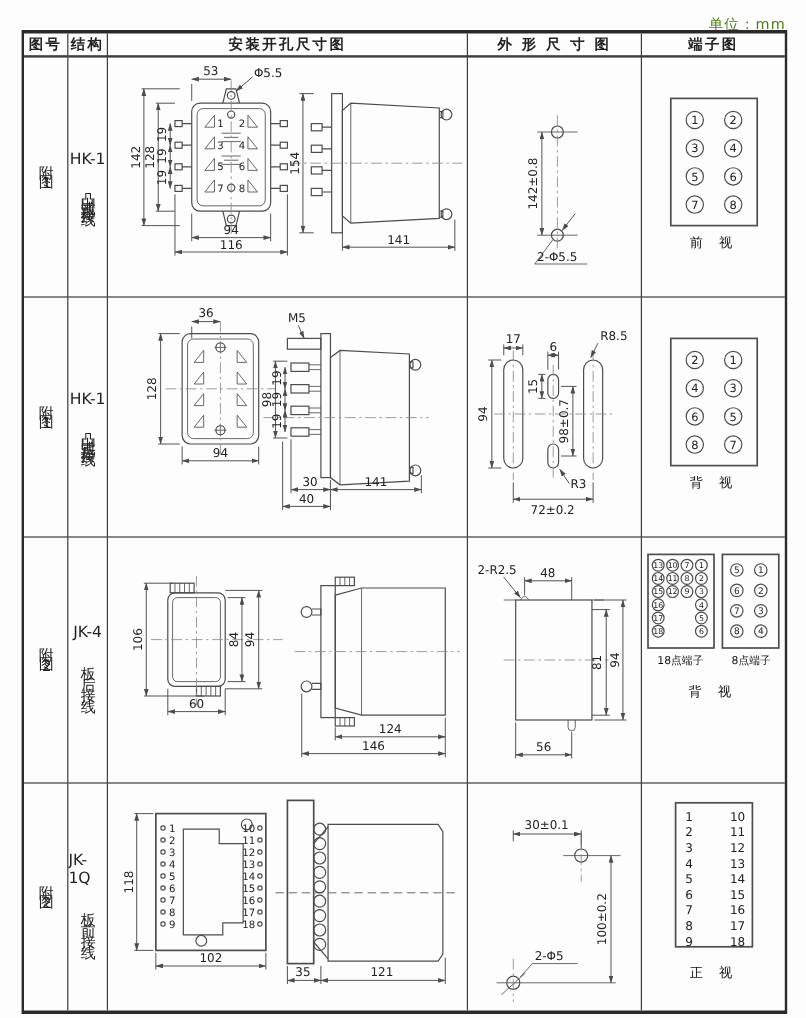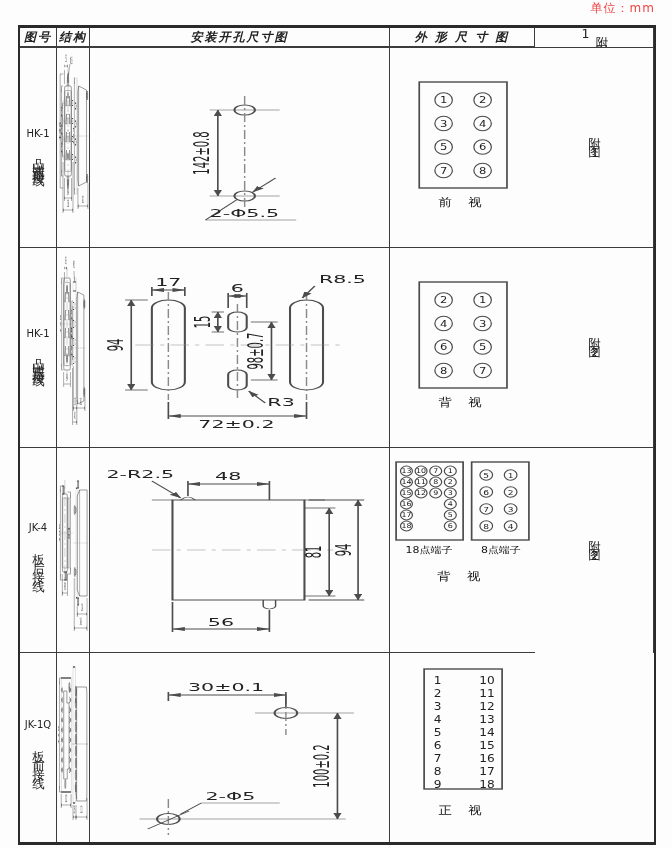--- a/index.html
+++ b/index.html
@@ -1,32 +1,32 @@
 <!DOCTYPE html>
 <html><head>
 <meta charset="utf-8">
 <style>
   * { margin:0; padding:0; box-sizing:border-box; }
   html,body { width:672px; height:848px; background:#fdfdfd;
     font-family:"DejaVu Sans","Liberation Sans",sans-serif; color:#222; }
   .page { position:relative; width:672px; height:848px; background:#fdfdfd; }
-  .unit { position:absolute; top:0; right:17px; font-size:12px; color:#ef4444; letter-spacing:1px; }
+  .unit { position:absolute; top:12px; right:17px; font-size:12px; color:#4d7c0f; letter-spacing:1px; }
   .tbl { position:absolute; left:18px; top:25px; width:638px; height:820px;
     border:2px solid #2a2a2a; border-top-width:3px; border-bottom-width:3px;
     display:grid; grid-template-columns:37px 33px 300px 145px 119px;
     grid-template-rows:20px 200px 200px 205px 189px; background:#fdfdfd; }
   .c { border-right:1px solid #3c3c3c; border-bottom:1px solid #3c3c3c; overflow:hidden; }
   .no-r { border-right:none; }
   .no-b { border-bottom:none; }
   .hc { display:flex; align-items:center; justify-content:center;
-    font-weight:bold; font-size:12px; letter-spacing:2px; border-bottom-width:2px;font-style:italic; }
+    font-weight:bold; font-size:12px; letter-spacing:2px; border-bottom-width:2px; }
   .labcell { display:flex; flex-direction:column; align-items:center; justify-content:center; gap:10px; }
   .vt { writing-mode:vertical-rl; text-orientation:upright; }
   .fig { font-size:12.5px; letter-spacing:9px; }
-  .model { font-size:10px; }
+  .model { font-size:13px; }
   .d6 { font-size:12.5px; letter-spacing:3px; }
   .d4 { font-size:12.5px; letter-spacing:9px; }
   svg { display:block; width:100%; height:100%; }
   .g-ln { stroke:#4c4c4c; fill:none; stroke-width:1; }
   .g-d  { stroke:#4c4c4c; fill:none; stroke-width:0.8; }
   .g-t  { stroke:none; fill:#222; }
   .thn { stroke-width:0.7; }
   .thk { stroke-width:1.4; }
   .cl { stroke:#8a8a8a; stroke-width:0.7; stroke-dasharray:9 3 2 3; fill:none; }
   .t  { font-size:10px; }
@@ -40,20 +40,21 @@
 
 <div class="page">
   <div class="unit">单位：mm</div>
 
   <div class="tbl">
 
     <div class="c hc">图号</div>
     <div class="c hc">结构</div>
     <div class="c hc">安装开孔尺寸图</div>
     <div class="c hc">外 形 尺 寸 图</div>
+    <div class="c hc no-r">端子图</div>
 
     <div class="c labcell">
       <span class="vt fig">附图1</span>
     </div>
     <div class="c labcell">
       <span class="model">HK-1</span>
       <span class="vt d6">凸出式前接线</span>
     </div>
     <div class="c">
       <svg viewBox="0 0 300 199" preserveAspectRatio="none">

